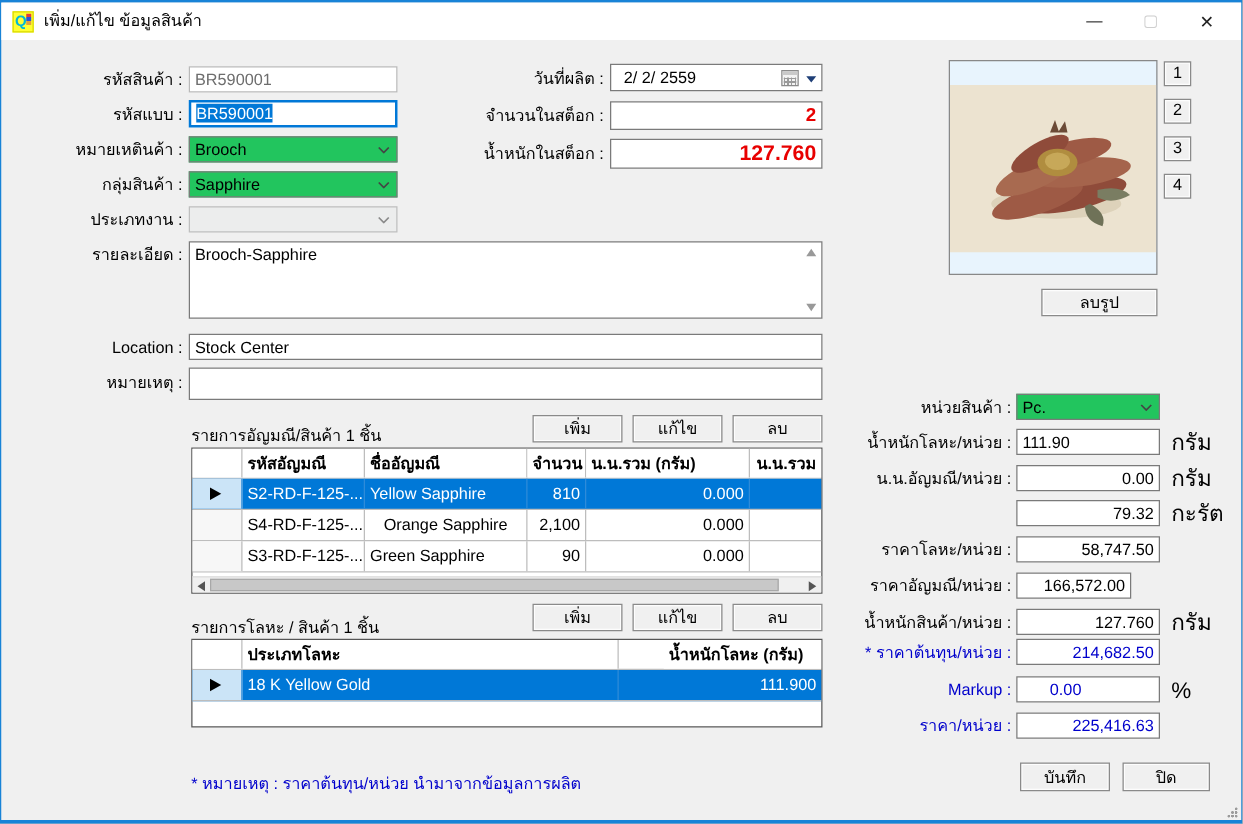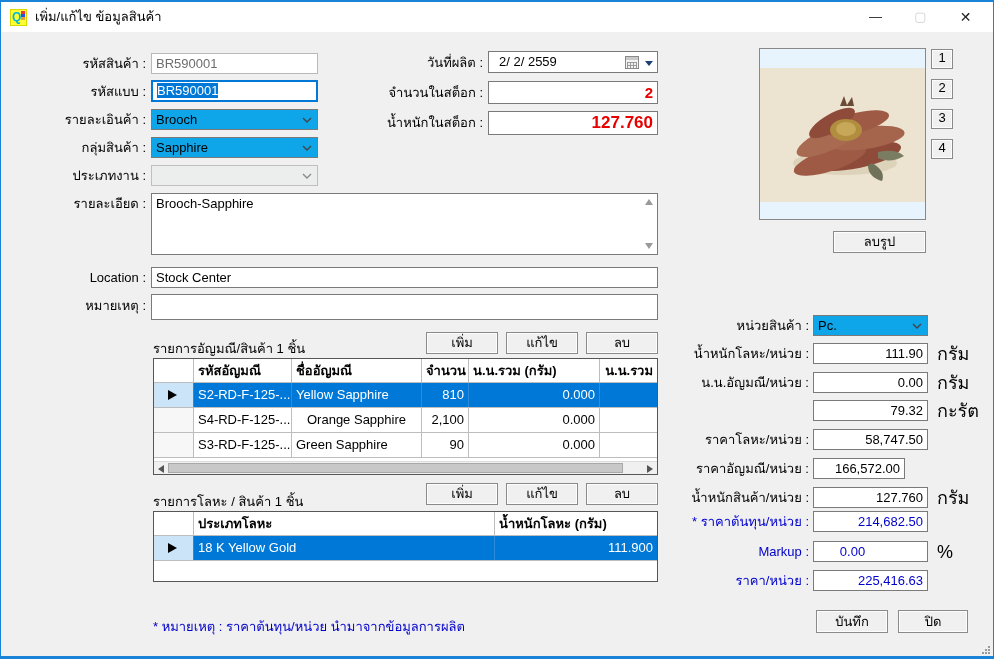--- a/index.html
+++ b/index.html
@@ -20,21 +20,21 @@
   .winbtn { position:absolute; top:0; width:45px; height:30px; text-align:center; line-height:30px; font-size:13px; color:#222; cursor:default; }
   .winbtn.min { right:95px; }
   .winbtn.max { right:50px; color:#cfcfcf; }
   .winbtn.close { right:5px; font-size:14px; }
   
   .lbl { position:absolute; text-align:right; font-size:13px; color:#000; line-height:21px; white-space:nowrap; }
   .box { position:absolute; background:#fff; border:1px solid #7a7a7a; font-size:13px; color:#000; line-height:19px; padding:0 4px; white-space:nowrap; overflow:hidden; }
   .box.readonly { color:#6d6d6d; border-color:#b9b9b9; }
   .box.focus { border:2px solid #0078d7; line-height:17px; }
   .box.focus .sel { background:#0078d7; color:#fff; }
-  .combo { position:absolute; background:#0ea5e9; border:1px solid #7a7a7a; font-size:13px; line-height:19px; padding:0 4px; }
+  .combo { position:absolute; background:#22c55e; border:1px solid #7a7a7a; font-size:13px; line-height:19px; padding:0 4px; }
   .combo .chev { position:absolute; right:5px; top:7px; }
   .combo.disabled { background:#eceded; border-color:#bfbfbf; }
   .chev svg { display:block; }
   .num-red { color:#e80000; font-weight:bold; text-align:right; }
   .btn { position:absolute; background:#f0f0f0; border:1px solid #8a8a8a; box-shadow:inset 0 0 0 1px #fdfdfd; font-size:13px; text-align:center; color:#000; cursor:default; }
   .blue { color:#0000cc; }
   .unit-lbl { position:absolute; font-size:18px; color:#000; line-height:22px; }
   
   .grid { position:absolute; background:#fff; border:1px solid #565656; }
   .grow { display:flex; border-bottom:1px solid #bdbdbd; }
@@ -87,21 +87,21 @@
         <span class="dots"></span>
     </div>
     <span class="title-text">เพิ่ม/แก้ไข ข้อมูลสินค้า</span>
     <div class="winbtn min">—</div>
     <div class="winbtn max">▢</div>
     <div class="winbtn close">✕</div>
   </div>
 
   <div class="lbl" style="left:20px; top:51px; width:125px;">รหัสสินค้า :</div>
   <div class="lbl" style="left:20px; top:79px; width:125px;">รหัสแบบ :</div>
-  <div class="lbl" style="left:20px; top:107px; width:125px;">รายละเอินค้า :</div>
+  <div class="lbl" style="left:20px; top:107px; width:125px;">หมายเหตินค้า :</div>
   <div class="lbl" style="left:20px; top:135px; width:125px;">กลุ่มสินค้า :</div>
   <div class="lbl" style="left:20px; top:163px; width:125px;">ประเภทงาน :</div>
   <div class="lbl" style="left:20px; top:191px; width:125px;">รายละเอียด :</div>
   <div class="lbl" style="left:20px; top:265px; width:125px;">Location :</div>
   <div class="lbl" style="left:20px; top:293px; width:125px;">หมายเหตุ :</div>
 
   <div class="box readonly" style="left:150px; top:51px; width:167px; height:21px;">BR590001</div>
   <div class="box focus" style="left:150px; top:78px; width:167px; height:22px;"><span class="sel">BR590001</span></div>
   <div class="combo" style="left:150px; top:107px; width:167px; height:21px;">
     <span>Brooch</span>
@@ -220,21 +220,21 @@
 
   <div class="lbl" style="left:152px; top:489px; text-align:left;">รายการโลหะ / สินค้า 1 ชิ้น</div>
   <div class="btn" style="left:425px; top:481px; width:72px; height:22px; line-height:20px;">เพิ่ม</div>
   <div class="btn" style="left:505px; top:481px; width:72px; height:22px; line-height:20px;">แก้ไข</div>
   <div class="btn" style="left:585px; top:481px; width:72px; height:22px; line-height:20px;">ลบ</div>
 
   <div class="grid" style="left:152px; top:509px; width:505px; height:71px;">
     <div class="grow ghead">
       <div class="gcell rowhdr"></div>
       <div class="gcell" style="flex:0 0 301px;">ประเภทโลหะ</div>
-      <div class="gcell" style="flex:1 1 auto;">น้ำหนักโลหะ (กรัม)</div>
+      <div class="gcell" style="flex:1 1 auto;margin-left:36px;">น้ำหนักโลหะ (กรัม)</div>
     </div>
     <div class="grow gsel">
       <div class="gcell rowhdr">
           <span class="row-arrow"></span>
         </div>
       <div class="gcell" style="flex:0 0 301px;">18 K Yellow Gold</div>
       <div class="gcell" style="flex:1 1 auto; text-align:right;">111.900</div>
     </div>
   </div>
 
@@ -242,21 +242,21 @@
   <div class="combo" style="left:812px; top:313px; width:115px; height:21px;">
     <span>Pc.</span>
     <span class="chev">
         <svg width="10" height="6">
           <polyline points="1,1 5,5 9,1" fill="none" stroke="#444" stroke-width="1.4"></polyline>
         </svg>
       </span>
   </div>
 
   <div class="lbl" style="left:655px; top:341px; width:153px;">น้ำหนักโลหะ/หน่วย :</div>
-  <div class="box" style="left:812px; top:341px; width:115px; height:21px; text-align:right;">111.90</div>
+  <div class="box" style="left:812px; top:341px; width:115px; height:21px; ">111.90</div>
   <div class="unit-lbl" style="left:936px; top:341px;">กรัม</div>
 
   <div class="lbl" style="left:655px; top:370px; width:153px;">น.น.อัญมณี/หน่วย :</div>
   <div class="box" style="left:812px; top:370px; width:115px; height:21px; text-align:right;">0.00</div>
   <div class="unit-lbl" style="left:936px; top:370px;">กรัม</div>
 
   <div class="box" style="left:812px; top:398px; width:115px; height:21px; text-align:right;">79.32</div>
   <div class="unit-lbl" style="left:936px; top:398px;">กะรัต</div>
 
   <div class="lbl" style="left:655px; top:427px; width:153px;">ราคาโลหะ/หน่วย :</div>

